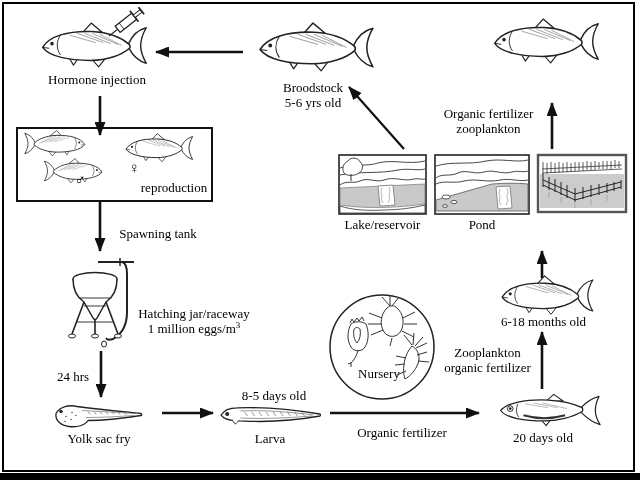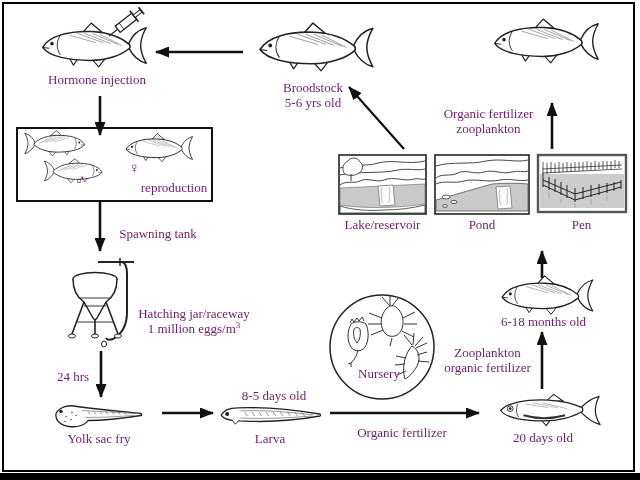--- a/index.html
+++ b/index.html
@@ -1,17 +1,17 @@
 <!DOCTYPE html>
 <html><head>
 <meta charset="utf-8">
 <style>
   html,body{margin:0;padding:0;background:#888;}
   #canvas{position:relative;width:640px;height:480px;background:#fff;overflow:hidden;
-          font-family:"Liberation Serif",serif;color:#701a75;}
+          font-family:"Liberation Serif",serif;color:#000000;}
   .frame{position:absolute;left:2px;top:2px;width:633px;height:470px;
          border:2px solid #000;box-sizing:border-box;pointer-events:none;}
   .bottombar{position:absolute;left:0;bottom:0;width:640px;height:7px;background:#000;}
   .lbl{position:absolute;font-size:13px;line-height:1.18;text-align:center;white-space:nowrap;}
   .sym{font-size:15px;}
   .ill{position:absolute;overflow:visible;}
   svg{display:block;}
   sup{font-size:9px;vertical-align:super;line-height:0;}
 </style>
 </head>
@@ -241,16 +241,15 @@
     <g stroke="#222" stroke-width="1" fill="none">
       <path d="M6,26 L38,40 L84,28 M6,31 L38,46 L84,33"></path>
       <path d="M6,20 L6,33 M12,23 L12,36 M18,25 L18,38 M24,28 L24,41 M30,31 L30,44 M38,34 L38,48 M46,33 L46,45 M54,31 L54,43 M62,30 L62,41 M70,29 L70,39 M77,28 L77,37 M84,26 L84,35"></path>
     </g>
     <g stroke="#999" stroke-width="0.7" fill="none">
       <path d="M12,38 L12,44 M24,43 L24,49 M38,49 L38,54 M54,45 L54,51 M70,41 L70,47"></path>
     </g>
   </svg>
   <div class="lbl" style="left:338px;top:217px;width:89px">Lake/reservoir</div>
   <div class="lbl" style="left:434px;top:217px;width:96px">Pond</div>
-  <div class="lbl" style="left:537px;top:217px;width:89px">Pen</div>
 
   <div class="bottombar"></div>
 </div>
 
 </body></html>

